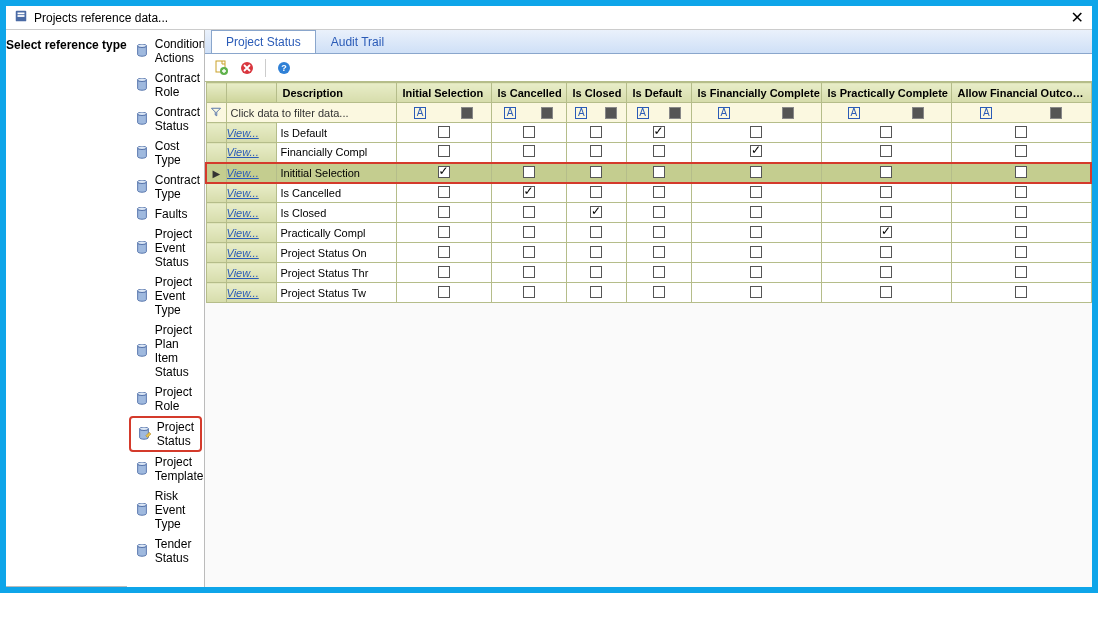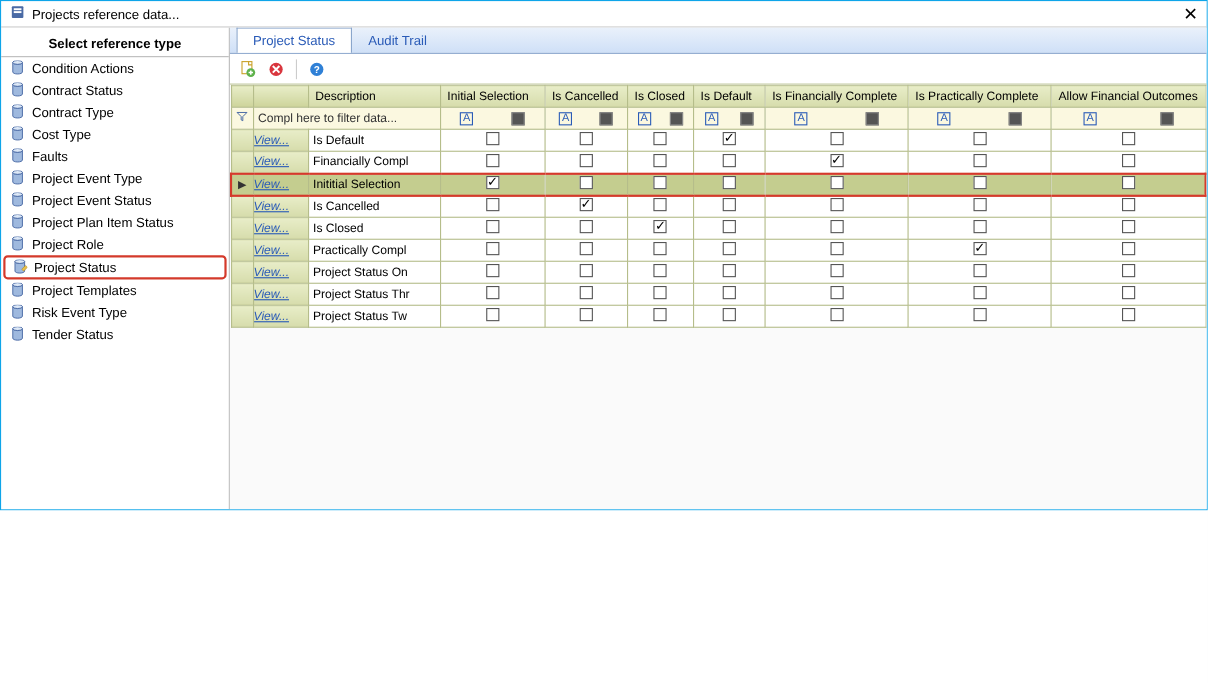--- a/index.html
+++ b/index.html
@@ -1,38 +1,38 @@
 <!DOCTYPE html>
 <html><head>
 <meta charset="utf-8">
 <style>
   * { box-sizing: border-box; font-family: "Segoe UI", Tahoma, sans-serif; }
   body { margin:0; padding:0; background:#fff; }
-  .window { width:1098px; height:464px; border:1px solid #0ea5e9; display:flex; flex-direction:column; }
+  .window { width:1098px; height:593px; border:6px solid #0ea5e9; display:flex; flex-direction:column; }
   .titlebar { height:24px; display:flex; align-items:center; justify-content:space-between; padding:0 8px; font-size:12px; border-bottom:1px solid #ccc; }
   .titlebar-left { display:flex; align-items:center; gap:6px; }
   .title-icon svg { width:14px; height:14px; }
   .close-x { font-size:16px; cursor:default; font-weight:400; }
   .body { flex:1; display:flex; overflow:hidden; }
-  .sidebar { width:208px; border-right:1px solid #bbb; display:flex; flex-direction:column; padding-top:4px;}
+  .sidebar { width:208px; border-right:1px solid #bbb; display:flex; flex-direction:row; padding-top:4px;}
   .sidebar-header { text-align:center; font-weight:bold; font-size:12px; padding:4px 0; border-bottom:1px solid #bbb; }
   .sidebar-list { flex:1; overflow:auto; }
   .sidebar-item { display:flex; align-items:center; gap:6px; padding:3px 8px; font-size:12px; cursor:default; }
   .sidebar-item.selected { border:2px solid #d43a2b; border-radius:4px; padding:2px 6px; margin:0 2px; }
   .sb-icon { width:14px; height:14px; flex:0 0 14px; }
   .content { flex:1; display:flex; flex-direction:column; }
   .tabs { height:24px; background:linear-gradient(#eaf1fb,#cfe0f7); border-bottom:1px solid #8aa6cc; display:flex; align-items:flex-end; padding-left:6px; gap:0; font-size:12px;}
   .tab { padding:4px 14px; color:#2a5bb7; cursor:default; border:1px solid transparent; border-bottom:none;}
   .tab.active { background:#fff; border-color:#8aa6cc; color:#2a5bb7; }
   .toolbar { height:28px; display:flex; align-items:center; gap:10px; padding:0 8px; border-bottom:1px solid #b5bd8a;}
   .toolbar .tb-icon { width:16px; height:16px; cursor:default;}
   .grid { flex:1; overflow:auto; background:#fafafa;}
   table { border-collapse:collapse; width:100%; table-layout:fixed;}
   th, td { border:1px solid #b5bd8a; font-size:11px; padding:0; height:20px; overflow:hidden; white-space:nowrap; text-overflow:ellipsis;}
-  thead th { background:linear-gradient(#e8edc8,#d6dcab); font-weight:normal; text-align:left; padding-left:6px; }
+  thead th { background:linear-gradient(#e8edc8,#d6dcab); font-weight:bold; text-align:left; padding-left:6px; }
   thead .hdr-green { background:linear-gradient(#e8edc8,#cdd49a); }
   .filter-row td { background:#fbf8e0; }
   .filter-row .filter-hint { padding-left:4px; color:#333; }
   .filter-filter { display:flex; align-items:center; justify-content:space-around; height:100%; }
   .fsym { width:12px; height:12px; border:1px solid #888;}
   .fsym-a { color:#2a5bb7; font-size:10px; display:flex; align-items:center; justify-content:center; border:1px solid #2a5bb7; width:12px; height:12px;}
   tbody td { background:#fff; text-align:center;}
   tbody td.sel { background:linear-gradient(#e8edc8,#d6dcab);}
   tbody td.desc { text-align:left; padding-left:4px;}
   tbody td.view { background:linear-gradient(#e8edc8,#d6dcab); color:#2a5bb7; font-style:italic; text-align:left; text-decoration:underline;}
@@ -73,56 +73,63 @@
                 <path d="M3 2c0 1 2 2 5 2s5-1 5-2v10c0 1-2 2-5 2s-5-1-5-2z" fill="#9fb9de" stroke="#4a6aa5"></path>
                 <ellipse cx="8" cy="2" rx="5" ry="2" fill="#dde8f6" stroke="#4a6aa5"></ellipse>
               </svg></span>
             <span>Condition Actions</span>
           </div>
           <div class="sidebar-item">
             <span class="sb-icon"><svg viewBox="0 0 16 16">
                 <path d="M3 2c0 1 2 2 5 2s5-1 5-2v10c0 1-2 2-5 2s-5-1-5-2z" fill="#9fb9de" stroke="#4a6aa5"></path>
                 <ellipse cx="8" cy="2" rx="5" ry="2" fill="#dde8f6" stroke="#4a6aa5"></ellipse>
               </svg></span>
+            <span>Contract Role</span>
+          </div>
+          <div class="sidebar-item">
+            <span class="sb-icon"><svg viewBox="0 0 16 16">
+                <path d="M3 2c0 1 2 2 5 2s5-1 5-2v10c0 1-2 2-5 2s-5-1-5-2z" fill="#9fb9de" stroke="#4a6aa5"></path>
+                <ellipse cx="8" cy="2" rx="5" ry="2" fill="#dde8f6" stroke="#4a6aa5"></ellipse>
+              </svg></span>
             <span>Contract Status</span>
           </div>
           <div class="sidebar-item">
             <span class="sb-icon"><svg viewBox="0 0 16 16">
                 <path d="M3 2c0 1 2 2 5 2s5-1 5-2v10c0 1-2 2-5 2s-5-1-5-2z" fill="#9fb9de" stroke="#4a6aa5"></path>
                 <ellipse cx="8" cy="2" rx="5" ry="2" fill="#dde8f6" stroke="#4a6aa5"></ellipse>
               </svg></span>
+            <span>Cost Type</span>
+          </div>
+          <div class="sidebar-item">
+            <span class="sb-icon"><svg viewBox="0 0 16 16">
+                <path d="M3 2c0 1 2 2 5 2s5-1 5-2v10c0 1-2 2-5 2s-5-1-5-2z" fill="#9fb9de" stroke="#4a6aa5"></path>
+                <ellipse cx="8" cy="2" rx="5" ry="2" fill="#dde8f6" stroke="#4a6aa5"></ellipse>
+              </svg></span>
             <span>Contract Type</span>
           </div>
           <div class="sidebar-item">
             <span class="sb-icon"><svg viewBox="0 0 16 16">
                 <path d="M3 2c0 1 2 2 5 2s5-1 5-2v10c0 1-2 2-5 2s-5-1-5-2z" fill="#9fb9de" stroke="#4a6aa5"></path>
                 <ellipse cx="8" cy="2" rx="5" ry="2" fill="#dde8f6" stroke="#4a6aa5"></ellipse>
               </svg></span>
-            <span>Cost Type</span>
-          </div>
-          <div class="sidebar-item">
-            <span class="sb-icon"><svg viewBox="0 0 16 16">
-                <path d="M3 2c0 1 2 2 5 2s5-1 5-2v10c0 1-2 2-5 2s-5-1-5-2z" fill="#9fb9de" stroke="#4a6aa5"></path>
-                <ellipse cx="8" cy="2" rx="5" ry="2" fill="#dde8f6" stroke="#4a6aa5"></ellipse>
-              </svg></span>
             <span>Faults</span>
           </div>
           <div class="sidebar-item">
             <span class="sb-icon"><svg viewBox="0 0 16 16">
                 <path d="M3 2c0 1 2 2 5 2s5-1 5-2v10c0 1-2 2-5 2s-5-1-5-2z" fill="#9fb9de" stroke="#4a6aa5"></path>
                 <ellipse cx="8" cy="2" rx="5" ry="2" fill="#dde8f6" stroke="#4a6aa5"></ellipse>
               </svg></span>
+            <span>Project Event Status</span>
+          </div>
+          <div class="sidebar-item">
+            <span class="sb-icon"><svg viewBox="0 0 16 16">
+                <path d="M3 2c0 1 2 2 5 2s5-1 5-2v10c0 1-2 2-5 2s-5-1-5-2z" fill="#9fb9de" stroke="#4a6aa5"></path>
+                <ellipse cx="8" cy="2" rx="5" ry="2" fill="#dde8f6" stroke="#4a6aa5"></ellipse>
+              </svg></span>
             <span>Project Event Type</span>
-          </div>
-          <div class="sidebar-item">
-            <span class="sb-icon"><svg viewBox="0 0 16 16">
-                <path d="M3 2c0 1 2 2 5 2s5-1 5-2v10c0 1-2 2-5 2s-5-1-5-2z" fill="#9fb9de" stroke="#4a6aa5"></path>
-                <ellipse cx="8" cy="2" rx="5" ry="2" fill="#dde8f6" stroke="#4a6aa5"></ellipse>
-              </svg></span>
-            <span>Project Event Status</span>
           </div>
           <div class="sidebar-item">
             <span class="sb-icon"><svg viewBox="0 0 16 16">
                 <path d="M3 2c0 1 2 2 5 2s5-1 5-2v10c0 1-2 2-5 2s-5-1-5-2z" fill="#9fb9de" stroke="#4a6aa5"></path>
                 <ellipse cx="8" cy="2" rx="5" ry="2" fill="#dde8f6" stroke="#4a6aa5"></ellipse>
               </svg></span>
             <span>Project Plan Item Status</span>
           </div>
           <div class="sidebar-item">
             <span class="sb-icon"><svg viewBox="0 0 16 16">
@@ -216,21 +223,21 @@
               <th>Is Financially Complete</th>
               <th>Is Practically Complete</th>
               <th>Allow Financial Outcomes</th>
             </tr>
             <tr class="filter-row">
               <td style="text-align:center;">
                 <svg width="12" height="12" viewBox="0 0 16 16">
                     <path d="M2 3h12l-5 5v5l-2-1V8z" fill="none" stroke="#4a6aa5" stroke-width="1.2"></path>
                   </svg>
               </td>
-              <td colspan="2" class="filter-hint">Compl here to filter data...</td>
+              <td colspan="2" class="filter-hint">Click data to filter data...</td>
               <td>
                   <div class="filter-filter">
                     <span class="fsym-a">A</span>
                     <span class="fsym" style="background:#555"></span>
                   </div>
                 </td>
               <td>
                   <div class="filter-filter">
                     <span class="fsym-a">A</span>
                     <span class="fsym" style="background:#555"></span>

